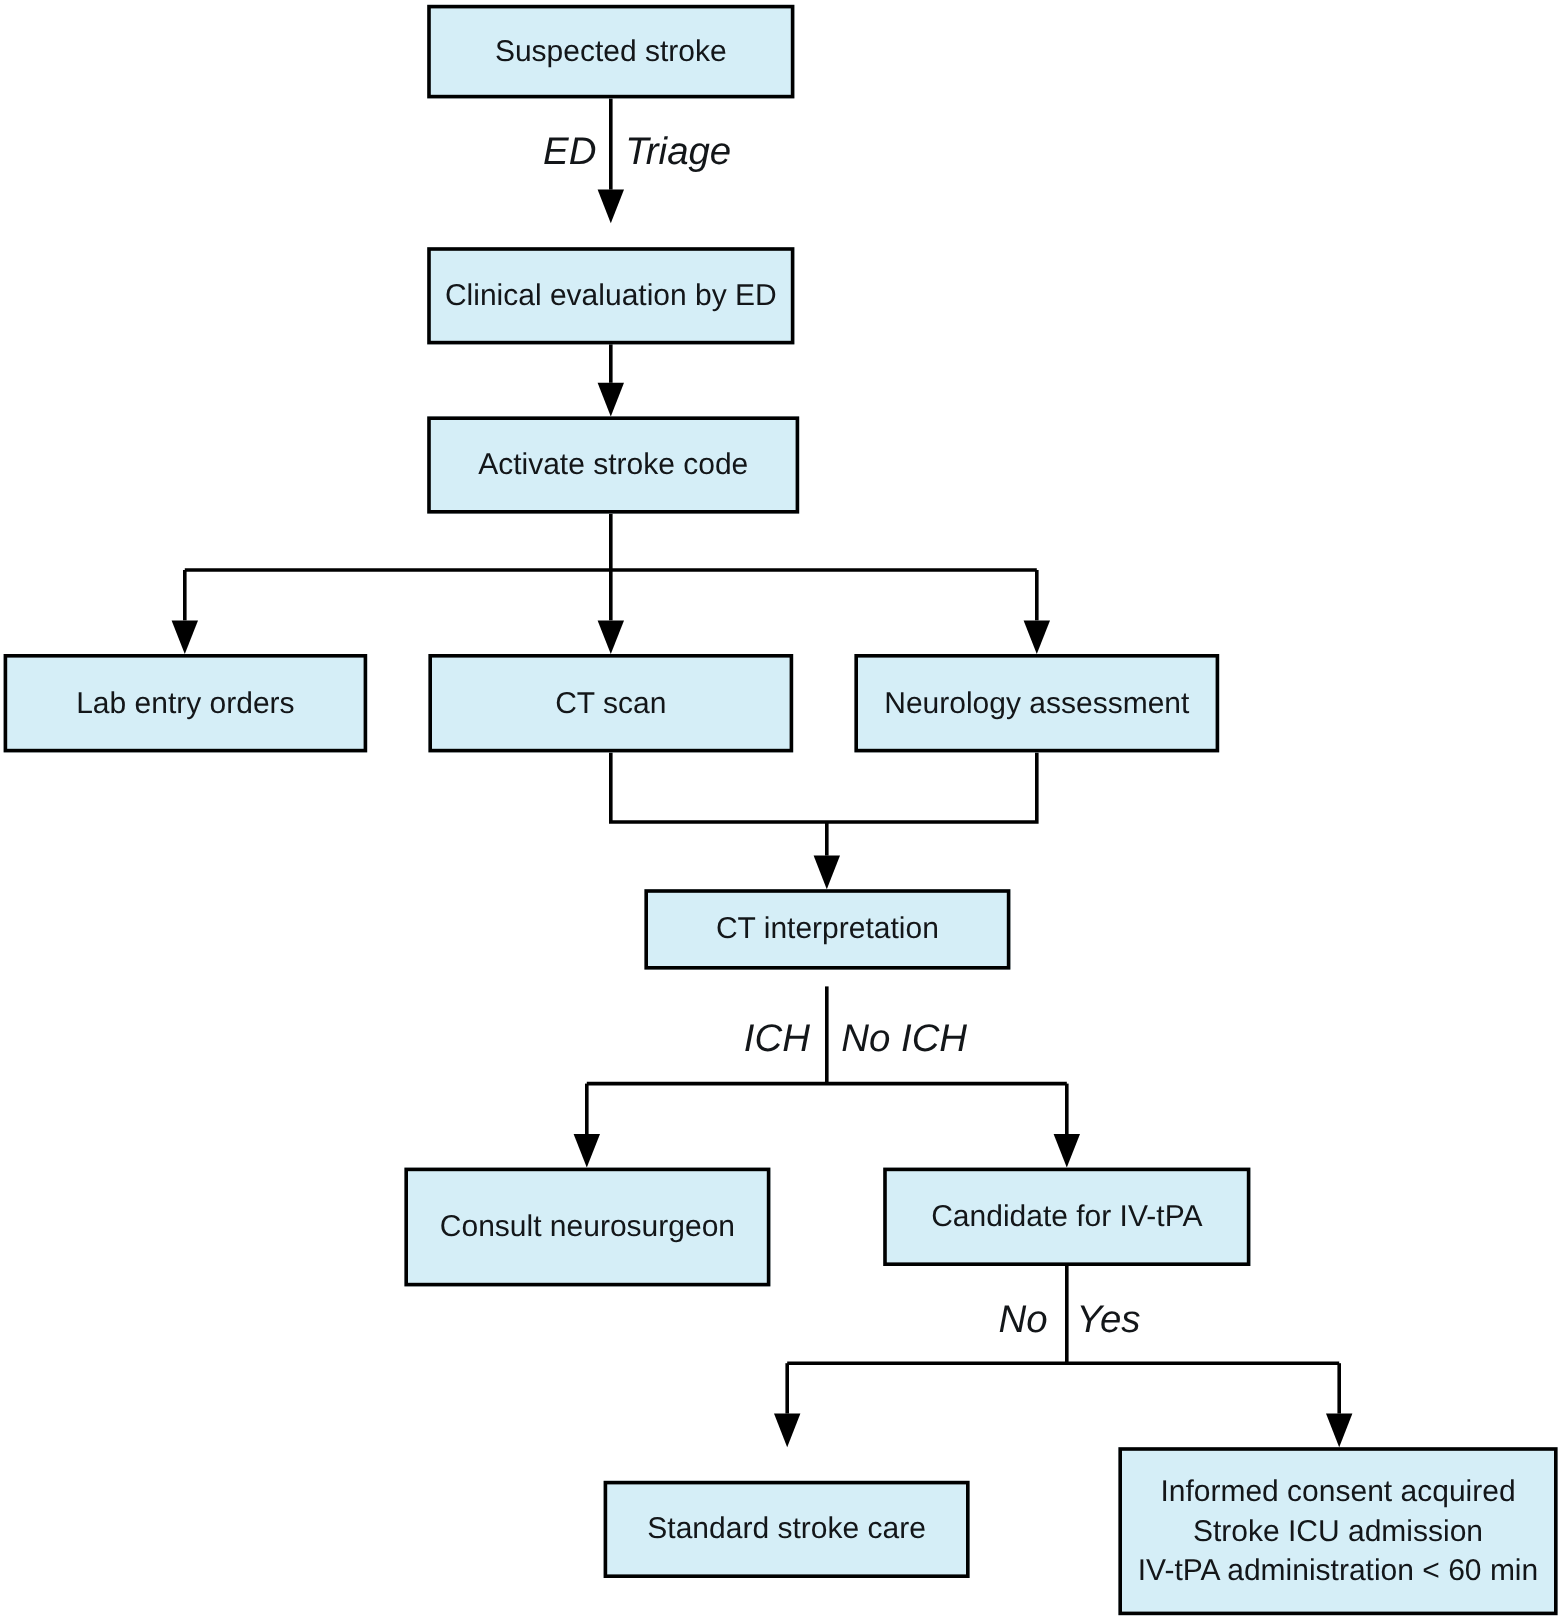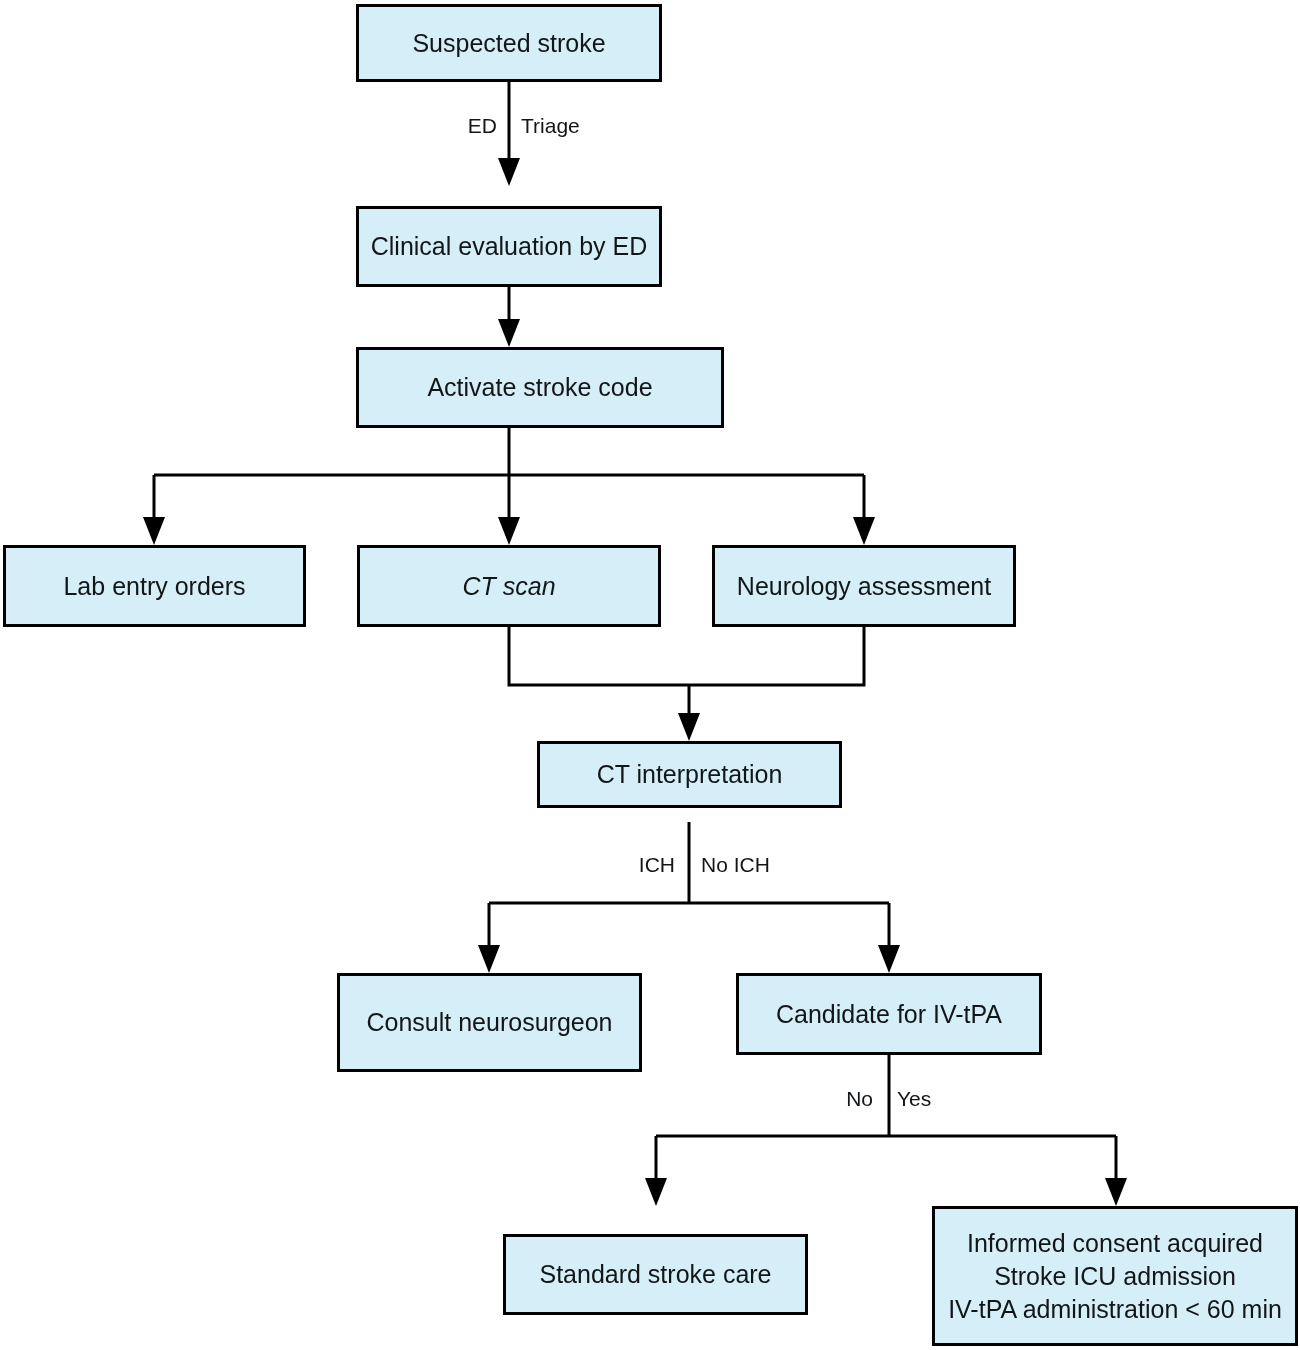--- a/index.html
+++ b/index.html
@@ -41,23 +41,24 @@
     display: flex;
     flex-direction: column;
     align-items: center;
     justify-content: center;
     text-align: center;
     font-size: 25px;
     line-height: 33px;
   }
   .edge-label {
     position: absolute;
-    font-size: 21px;
+    font-size: 32px;
     line-height: 28px;
     white-space: nowrap;
+    font-style: italic;
   }
   .edge-label.right-align {
     text-align: right;
   }
 </style>
 </head>
 <body>
 
 <div class="canvas">
 
@@ -103,29 +104,29 @@
   </svg>
 
   <div class="node" style="left:356px;top:4px;width:306px;height:78px;">
     <span>Suspected stroke</span>
   </div>
 
   <div class="node" style="left:356px;top:186px;width:306px;height:81px;margin-top:20px;">
     <span>Clinical evaluation by ED</span>
   </div>
 
-  <div class="node" style="left:356px;top:347px;width:368px;height:81px;">
+  <div class="node" style="left:356px;top:347px;width:310px;height:81px;">
     <span>Activate stroke code</span>
   </div>
 
   <div class="node" style="left:3px;top:545px;width:303px;height:82px;">
     <span>Lab entry orders</span>
   </div>
 
-  <div class="node" style="left:357px;top:545px;width:304px;height:82px;font-style:italic;">
+  <div class="node" style="left:357px;top:545px;width:304px;height:82px;">
     <span>CT scan</span>
   </div>
 
   <div class="node" style="left:712px;top:545px;width:304px;height:82px;">
     <span>Neurology assessment</span>
   </div>
 
   <div class="node" style="left:537px;top:741px;width:305px;height:67px;">
     <span>CT interpretation</span>
   </div>

